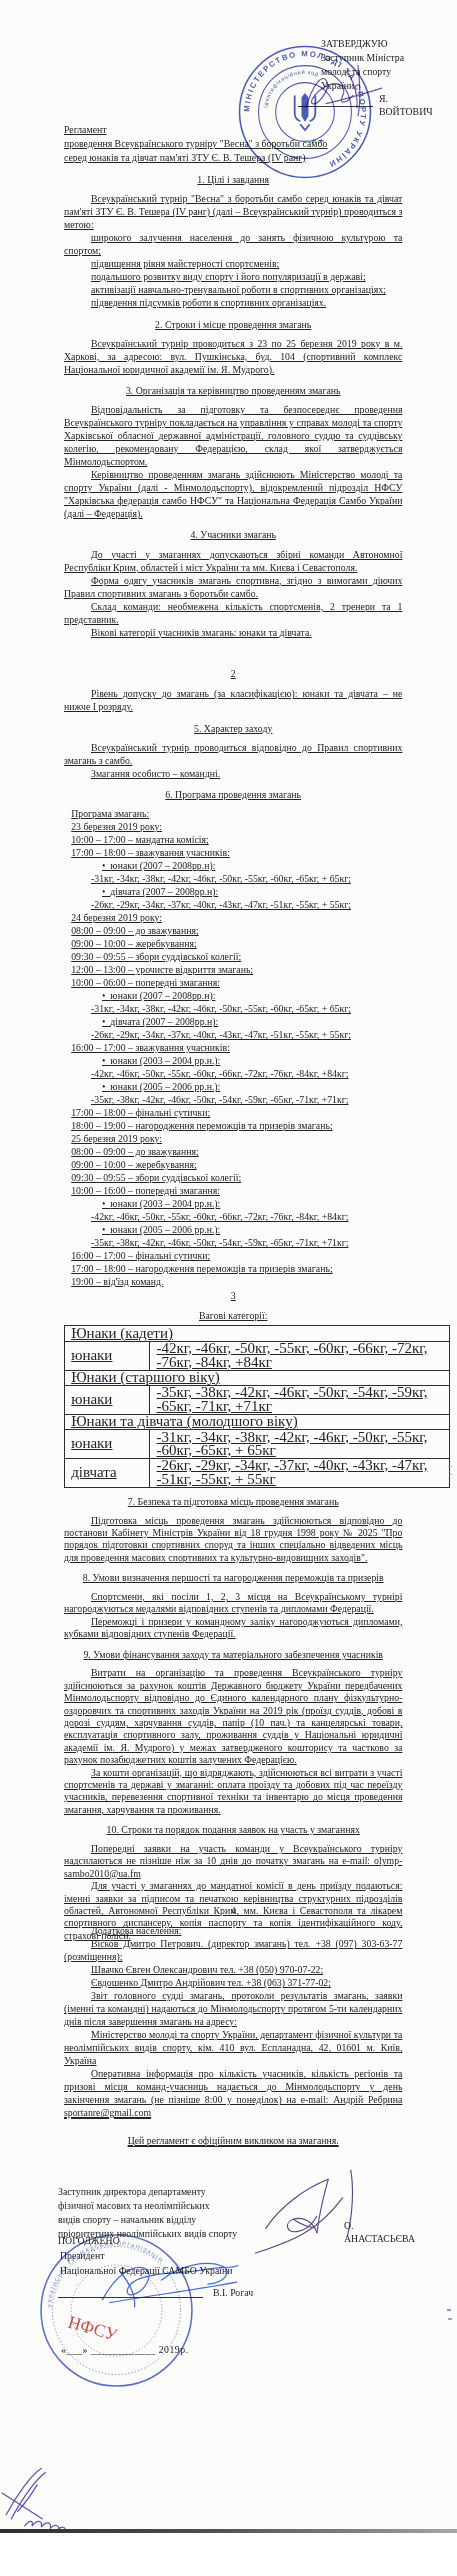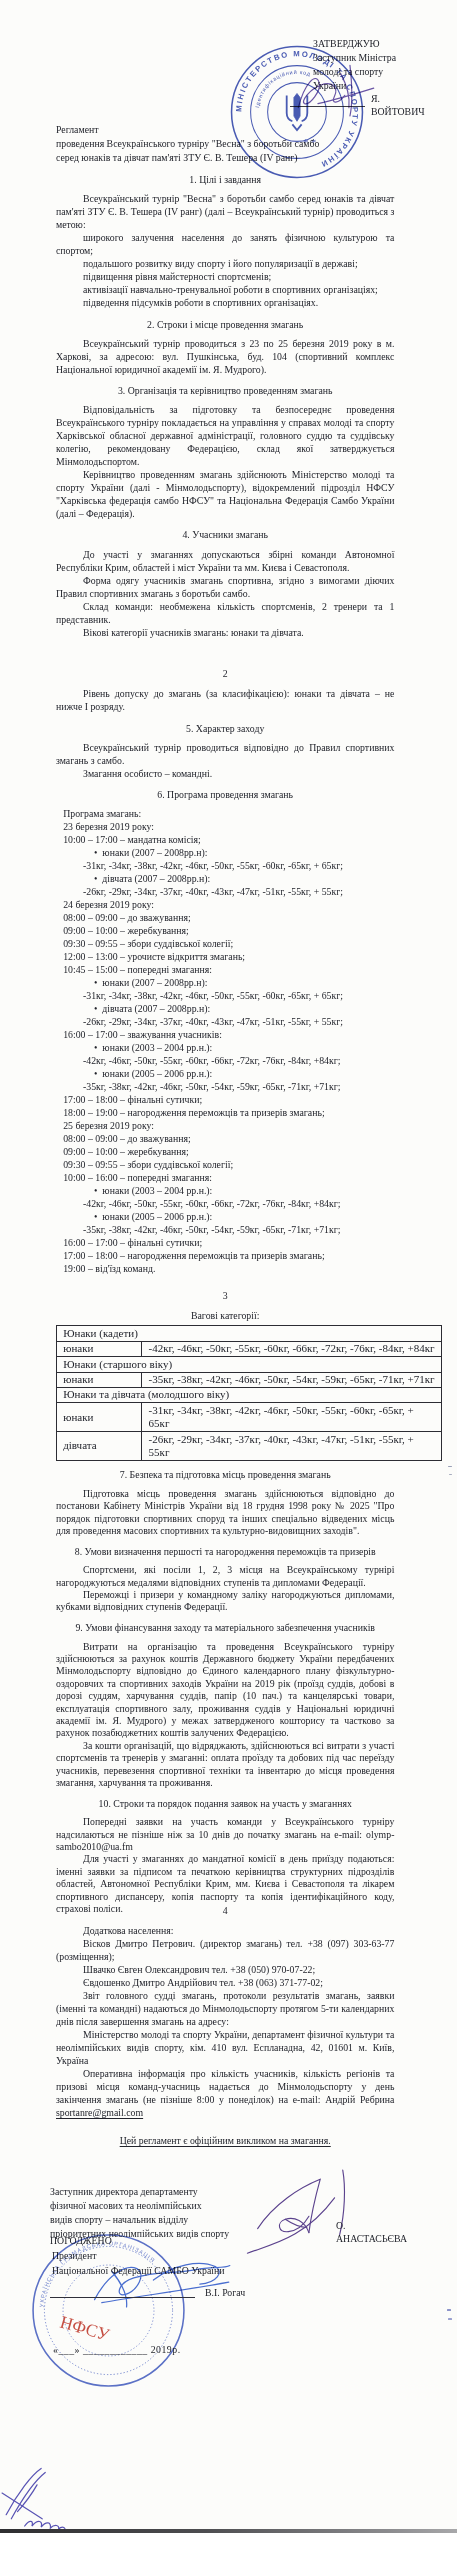--- a/index.html
+++ b/index.html
@@ -4,21 +4,21 @@
 <style>
   html,body{margin:0;padding:0;background:#ffffff;}
   #doc{
     position:relative;width:457px;height:2597px;margin:0;
     background:#fcfcfa;
     font-family:"Liberation Serif", serif;
     color:#22242c;
     font-size:9.8px;line-height:13px;
     overflow:hidden;
   }
-  .page{position:absolute;left:4px;width:410px;}
+  .page{position:absolute;left:12px;width:410px;text-decoration:underline;}
   #p1{top:0;height:662px;}
   #p2{top:662px;height:623px;}
   #p3{top:1285px;height:613px;}
   #p4{top:1899px;height:630px;}
   .content{padding:0 19.6px 0 52px;}
   .h{text-align:center;margin:8.2px 0 6.2px;font-weight:400;font-size:9.8px;}
   .p{margin:0;text-align:justify;text-indent:27px;}
   .line{margin:0 0 0 7.2px;}
   .weights{margin:0 0 0 27px;}
   .bullet{margin:0 0 0 38px;}
@@ -29,21 +29,21 @@
   .invite{text-align:center;text-decoration:underline;text-underline-offset:1.5px;margin-top:14.4px;}
   
   .approve{position:absolute;left:309px;top:37px;line-height:14px;}
   .approver-name{position:absolute;left:367px;top:92px;}
   .sigline1{position:absolute;left:286px;top:106px;width:75px;border-top:0.8px solid #3a3a44;}
   .title{margin:0;padding-top:123px;text-align:left;line-height:14px;}
   
   .stamp1{position:absolute;left:226px;top:45px;width:134px;height:134px;mix-blend-mode:multiply;opacity:.93;}
   .sigv{position:absolute;left:285px;top:58px;width:93px;height:70px;mix-blend-mode:multiply;}
   table.wt{width:386px;border-collapse:collapse;margin:0;}
-  table.wt td{border:0.8px solid #2c2c33;padding:0.5px 6.2px;line-height:13.4px;font-size:11px;}
+  table.wt td{border:0.8px solid #2c2c33;padding:0.5px 6.2px;line-height:13.4px;font-size:15px;}
   table.wt td.lbl{width:72px;}
   #p3 .content{line-height:12.4px;}
   
   .abs{position:absolute;}
   .sigleft{left:46px;top:286px;line-height:14px;width:206px;}
   .anast{left:332px;top:320px;}
   .agreed{left:46px;top:335px;}
   .prez1{left:48px;top:350px;}
   .prez2{left:48px;top:365px;}
   .stamp2{left:27px;top:334px;width:155px;height:155px;mix-blend-mode:multiply;opacity:.9;}
@@ -112,22 +112,22 @@
 
     <div class="content">
       <div class="title">
         <div>Регламент</div>
         <div>проведення Всеукраїнського турніру "Весна" з боротьби самбо</div>
         <div>серед юнаків та дівчат пам'яті ЗТУ Є. В. Тешера (IV ранг)</div>
       </div>
       <h3 class="h">1. Цілі і завдання</h3>
       <p class="p">Всеукраїнський турнір "Весна" з боротьби самбо серед юнаків та дівчат пам'яті ЗТУ Є. В. Тешера (IV ранг) (далі – Всеукраїнський турнір) проводиться з метою:</p>
       <p class="p">широкого залучення населення до занять фізичною культурою та спортом;</p>
+      <p class="p">підвищення рівня майстерності спортсменів;</p>
       <p class="p">подальшого розвитку виду спорту і його популяризації в державі;</p>
-      <p class="p">підвищення рівня майстерності спортсменів;</p>
       <p class="p">активізації навчально-тренувальної роботи в спортивних організаціях;</p>
       <p class="p">підведення підсумків роботи в спортивних організаціях.</p>
       <h3 class="h">2. Строки і місце проведення змагань</h3>
       <p class="p">Всеукраїнський турнір проводиться з 23 по 25 березня 2019 року в м. Харкові, за адресою: вул. Пушкінська, буд. 104 (спортивний комплекс Національної юридичної академії ім. Я. Мудрого).</p>
       <h3 class="h">3. Організація та керівництво проведенням змагань</h3>
       <p class="p">Відповідальність за підготовку та безпосереднє проведення Всеукраїнського турніру покладається на управління у справах молоді та спорту Харківської обласної державної адміністрації, головного суддю та суддівську колегію, рекомендовану Федерацією, склад якої затверджується Мінмолодьспортом.</p>
       <p class="p">Керівництво проведенням змагань здійснюють Міністерство молоді та спорту України (далі - Мінмолодьспорту), відокремлений підрозділ НФСУ "Харківська федерація самбо НФСУ" та Національна Федерація Самбо України (далі – Федерація).</p>
       <h3 class="h">4. Учасники змагань</h3>
       <p class="p">До участі у змаганнях допускаються збірні команди Автономної Республіки Крим, областей і міст України та мм. Києва і Севастополя.</p>
       <p class="p">Форма одягу учасників змагань спортивна, згідно з вимогами діючих Правил спортивних змагань з боротьби самбо.</p>
@@ -140,30 +140,31 @@
     <div class="content">
       <div class="pnum">2</div>
       <p class="p">Рівень допуску до змагань (за класифікацією): юнаки та дівчата – не нижче I розряду.</p>
       <h3 class="h">5. Характер заходу</h3>
       <p class="p">Всеукраїнський турнір проводиться відповідно до Правил спортивних змагань з самбо.</p>
       <p class="p">Змагання особисто – командні.</p>
       <h3 class="h">6. Програма проведення змагань</h3>
       <p class="line">Програма змагань:</p>
       <p class="line">23 березня 2019 року:</p>
       <p class="line">10:00 – 17:00 – мандатна комісія;</p>
+      <p class="line">17:00 – 18:00 – зважування учасників:</p>
       <p class="bullet">юнаки (2007 – 2008рр.н):</p>
       <p class="weights">-31кг, -34кг, -38кг, -42кг, -46кг, -50кг, -55кг, -60кг, -65кг, + 65кг;</p>
       <p class="bullet">дівчата (2007 – 2008рр.н):</p>
       <p class="weights">-26кг, -29кг, -34кг, -37кг, -40кг, -43кг, -47кг, -51кг, -55кг, + 55кг;</p>
       <p class="line">24 березня 2019 року:</p>
       <p class="line">08:00 – 09:00 – до зважування;</p>
       <p class="line">09:00 – 10:00 – жеребкування;</p>
       <p class="line">09:30 – 09:55 – збори суддівської колегії;</p>
       <p class="line">12:00 – 13:00 – урочисте відкриття змагань;</p>
-      <p class="line">10:45 – 15:00 – попередні змагання:</p>
+      <p class="line">10:00 – 06:00 – попередні змагання:</p>
       <p class="bullet">юнаки (2007 – 2008рр.н):</p>
       <p class="weights">-31кг, -34кг, -38кг, -42кг, -46кг, -50кг, -55кг, -60кг, -65кг, + 65кг;</p>
       <p class="bullet">дівчата (2007 – 2008рр.н):</p>
       <p class="weights">-26кг, -29кг, -34кг, -37кг, -40кг, -43кг, -47кг, -51кг, -55кг, + 55кг;</p>
       <p class="line">16:00 – 17:00 – зважування учасників:</p>
       <p class="bullet">юнаки (2003 – 2004 рр.н.):</p>
       <p class="weights">-42кг, -46кг, -50кг, -55кг, -60кг, -66кг, -72кг, -76кг, -84кг, +84кг;</p>
       <p class="bullet">юнаки (2005 – 2006 рр.н.):</p>
       <p class="weights">-35кг, -38кг, -42кг, -46кг, -50кг, -54кг, -59кг, -65кг, -71кг, +71кг;</p>
       <p class="line">17:00 – 18:00 – фінальні сутички;</p>
@@ -216,21 +217,21 @@
           </tr>
         </tbody>
       </table>
       <h3 class="h">7. Безпека та підготовка місць проведення змагань</h3>
       <p class="p">Підготовка місць проведення змагань здійснюються відповідно до постанови Кабінету Міністрів України від 18 грудня 1998 року № 2025 "Про порядок підготовки спортивних споруд та інших спеціально відведених місць для проведення масових спортивних та культурно-видовищних заходів".</p>
       <h3 class="h">8. Умови визначення першості та нагородження переможців та призерів</h3>
       <p class="p">Спортсмени, які посіли 1, 2, 3 місця на Всеукраїнському турнірі нагороджуються медалями відповідних ступенів та дипломами Федерації.</p>
       <p class="p">Переможці і призери у командному заліку нагороджуються дипломами, кубками відповідних ступенів Федерації.</p>
       <h3 class="h">9. Умови фінансування заходу та матеріального забезпечення учасників</h3>
       <p class="p">Витрати на організацію та проведення Всеукраїнського турніру здійснюються за рахунок коштів Державного бюджету України передбачених Мінмолодьспорту відповідно до Єдиного календарного плану фізкультурно-оздоровчих та спортивних заходів України на 2019 рік (проїзд суддів, добові в дорозі суддям, харчування суддів, папір (10 пач.) та канцелярські товари, експлуатація спортивного залу, проживання суддів у Національні юридичні академії ім. Я. Мудрого) у межах затвердженого кошторису та частково за рахунок позабюджетних коштів залучених Федерацією.</p>
-      <p class="p">За кошти організацій, що відряджають, здійснюються всі витрати з участі спортсменів та тренерів у змаганні: оплата проїзду та добових під час переїзду учасників, перевезення спортивної техніки та інвентарю до місця проведення змагання, харчування та проживання.</p>
+      <p class="p">За кошти організацій, що відряджають, здійснюються всі витрати з участі спортсменів та державі у змаганні: оплата проїзду та добових під час переїзду учасників, перевезення спортивної техніки та інвентарю до місця проведення змагання, харчування та проживання.</p>
       <h3 class="h">10. Строки та порядок подання заявок на участь у змаганнях</h3>
       <p class="p">Попередні заявки на участь команди у Всеукраїнського турніру надсилаються не пізніше ніж за 10 днів до початку змагань на e-mail: olymp-sambo2010@ua.fm</p>
       <p class="p">Для участі у змаганнях до мандатної комісії в день приїзду подаються: іменні заявки за підписом та печаткою керівництва структурних підрозділів областей, Автономної Республіки Крим, мм. Києва і Севастополя та лікарем спортивного диспансеру, копія паспорту та копія ідентифікаційного коду, страхові поліси.</p>
     </div>
   </section>
 
   <section class="page" id="p4">
     <div class="content">
       <div class="pnum">4</div>
       <p class="p">Додаткова населення:</p>

